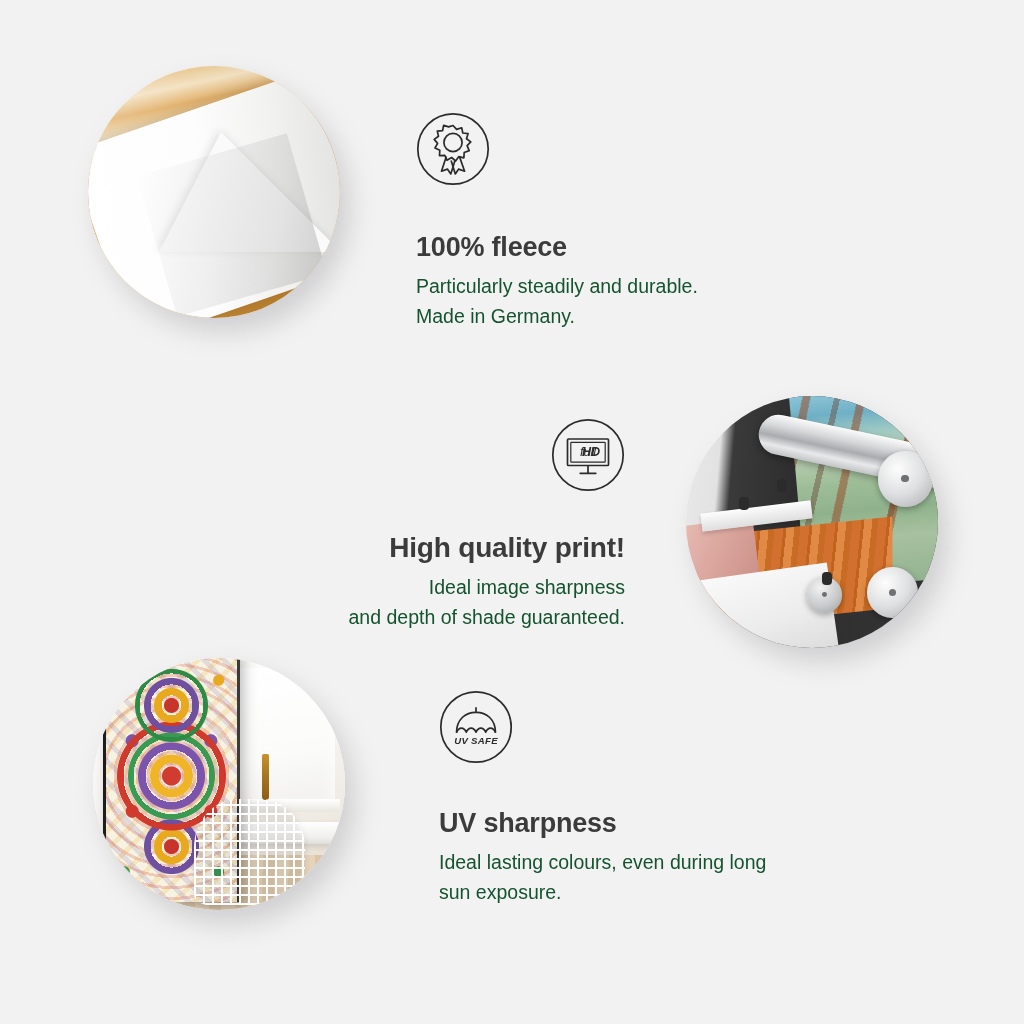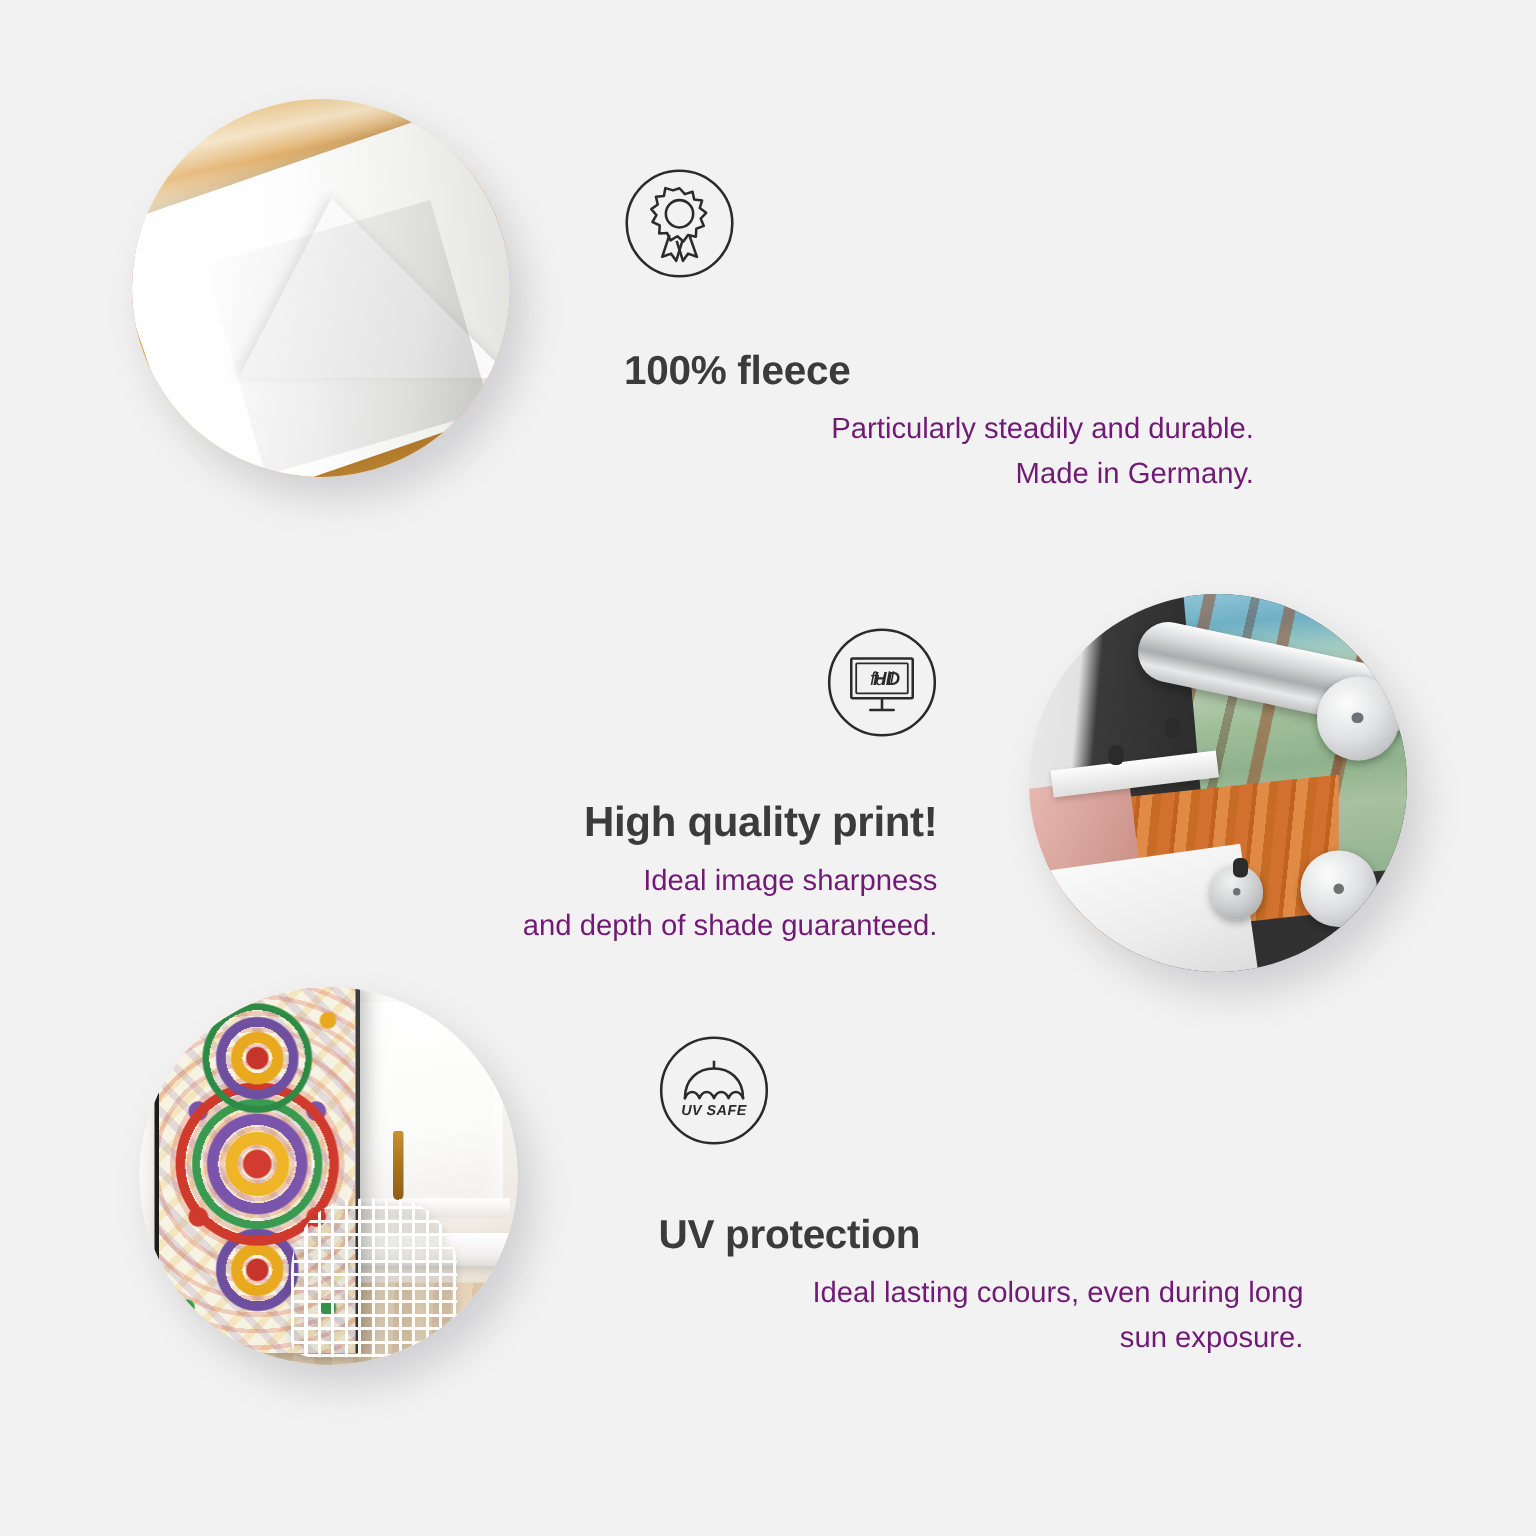--- a/index.html
+++ b/index.html
@@ -247,24 +247,23 @@
     margin: 0;
     font-size: 27px;
     font-weight: 700;
     color: #3b3b3b;
     letter-spacing: -0.2px;
   }
   .feature p {
     margin: 9px 0 0 0;
     font-size: 19.5px;
     line-height: 1.52;
-    color: #701a75;
+    color: #14532d;
     font-weight: 400;
     white-space: pre-line;
-    text-align: right;
   }
 
   #feature-fleece { left: 416px; top: 112px; width: 420px; text-align: left; }
   #feature-fleece .icon-wrap { margin-bottom: 46px; }
 
   #feature-print { left: 245px; top: 418px; width: 380px; text-align: right; }
   #feature-print .icon-wrap { margin-bottom: 40px; }
   #feature-print h2 { font-size: 28px; }
 
   #feature-uv { left: 439px; top: 690px; width: 430px; text-align: left; }
@@ -353,18 +352,18 @@
   <div class="feature" id="feature-uv">
     <span class="icon-wrap">
       <svg width="74" height="74" viewBox="0 0 74 74" fill="none" stroke="#2b2b2b" stroke-width="1.7" stroke-linejoin="round">
         <circle cx="37" cy="37" r="35.2"></circle>
         <path d="M37 17.2 v5.1"></path>
         <path d="M17.6 42.1 C17.6 29.6 26.3 22.3 37 22.3 C47.7 22.3 56.4 29.6 56.4 42.1" stroke-linecap="round"></path>
         <path d="M17.6 42.1 c2.4 -5.4 7.3 -5.4 9.7 0 c2.4 -5.4 7.3 -5.4 9.7 0 c2.4 -5.4 7.3 -5.4 9.7 0 c2.4 -5.4 7.3 -5.4 9.7 0" stroke-linecap="round"></path>
         <text x="37" y="53.6" text-anchor="middle" fill="#2b2b2b" stroke="none" font-family="'Liberation Sans', sans-serif" font-size="9.6" font-style="italic" font-weight="700" letter-spacing="0.3">UV SAFE</text>
       </svg>
     </span>
-    <h2>UV protection</h2>
+    <h2>UV sharpness</h2>
     <p>Ideal lasting colours, even during long
 sun exposure.</p>
   </div>
 
 </div>
 
 </body></html>

